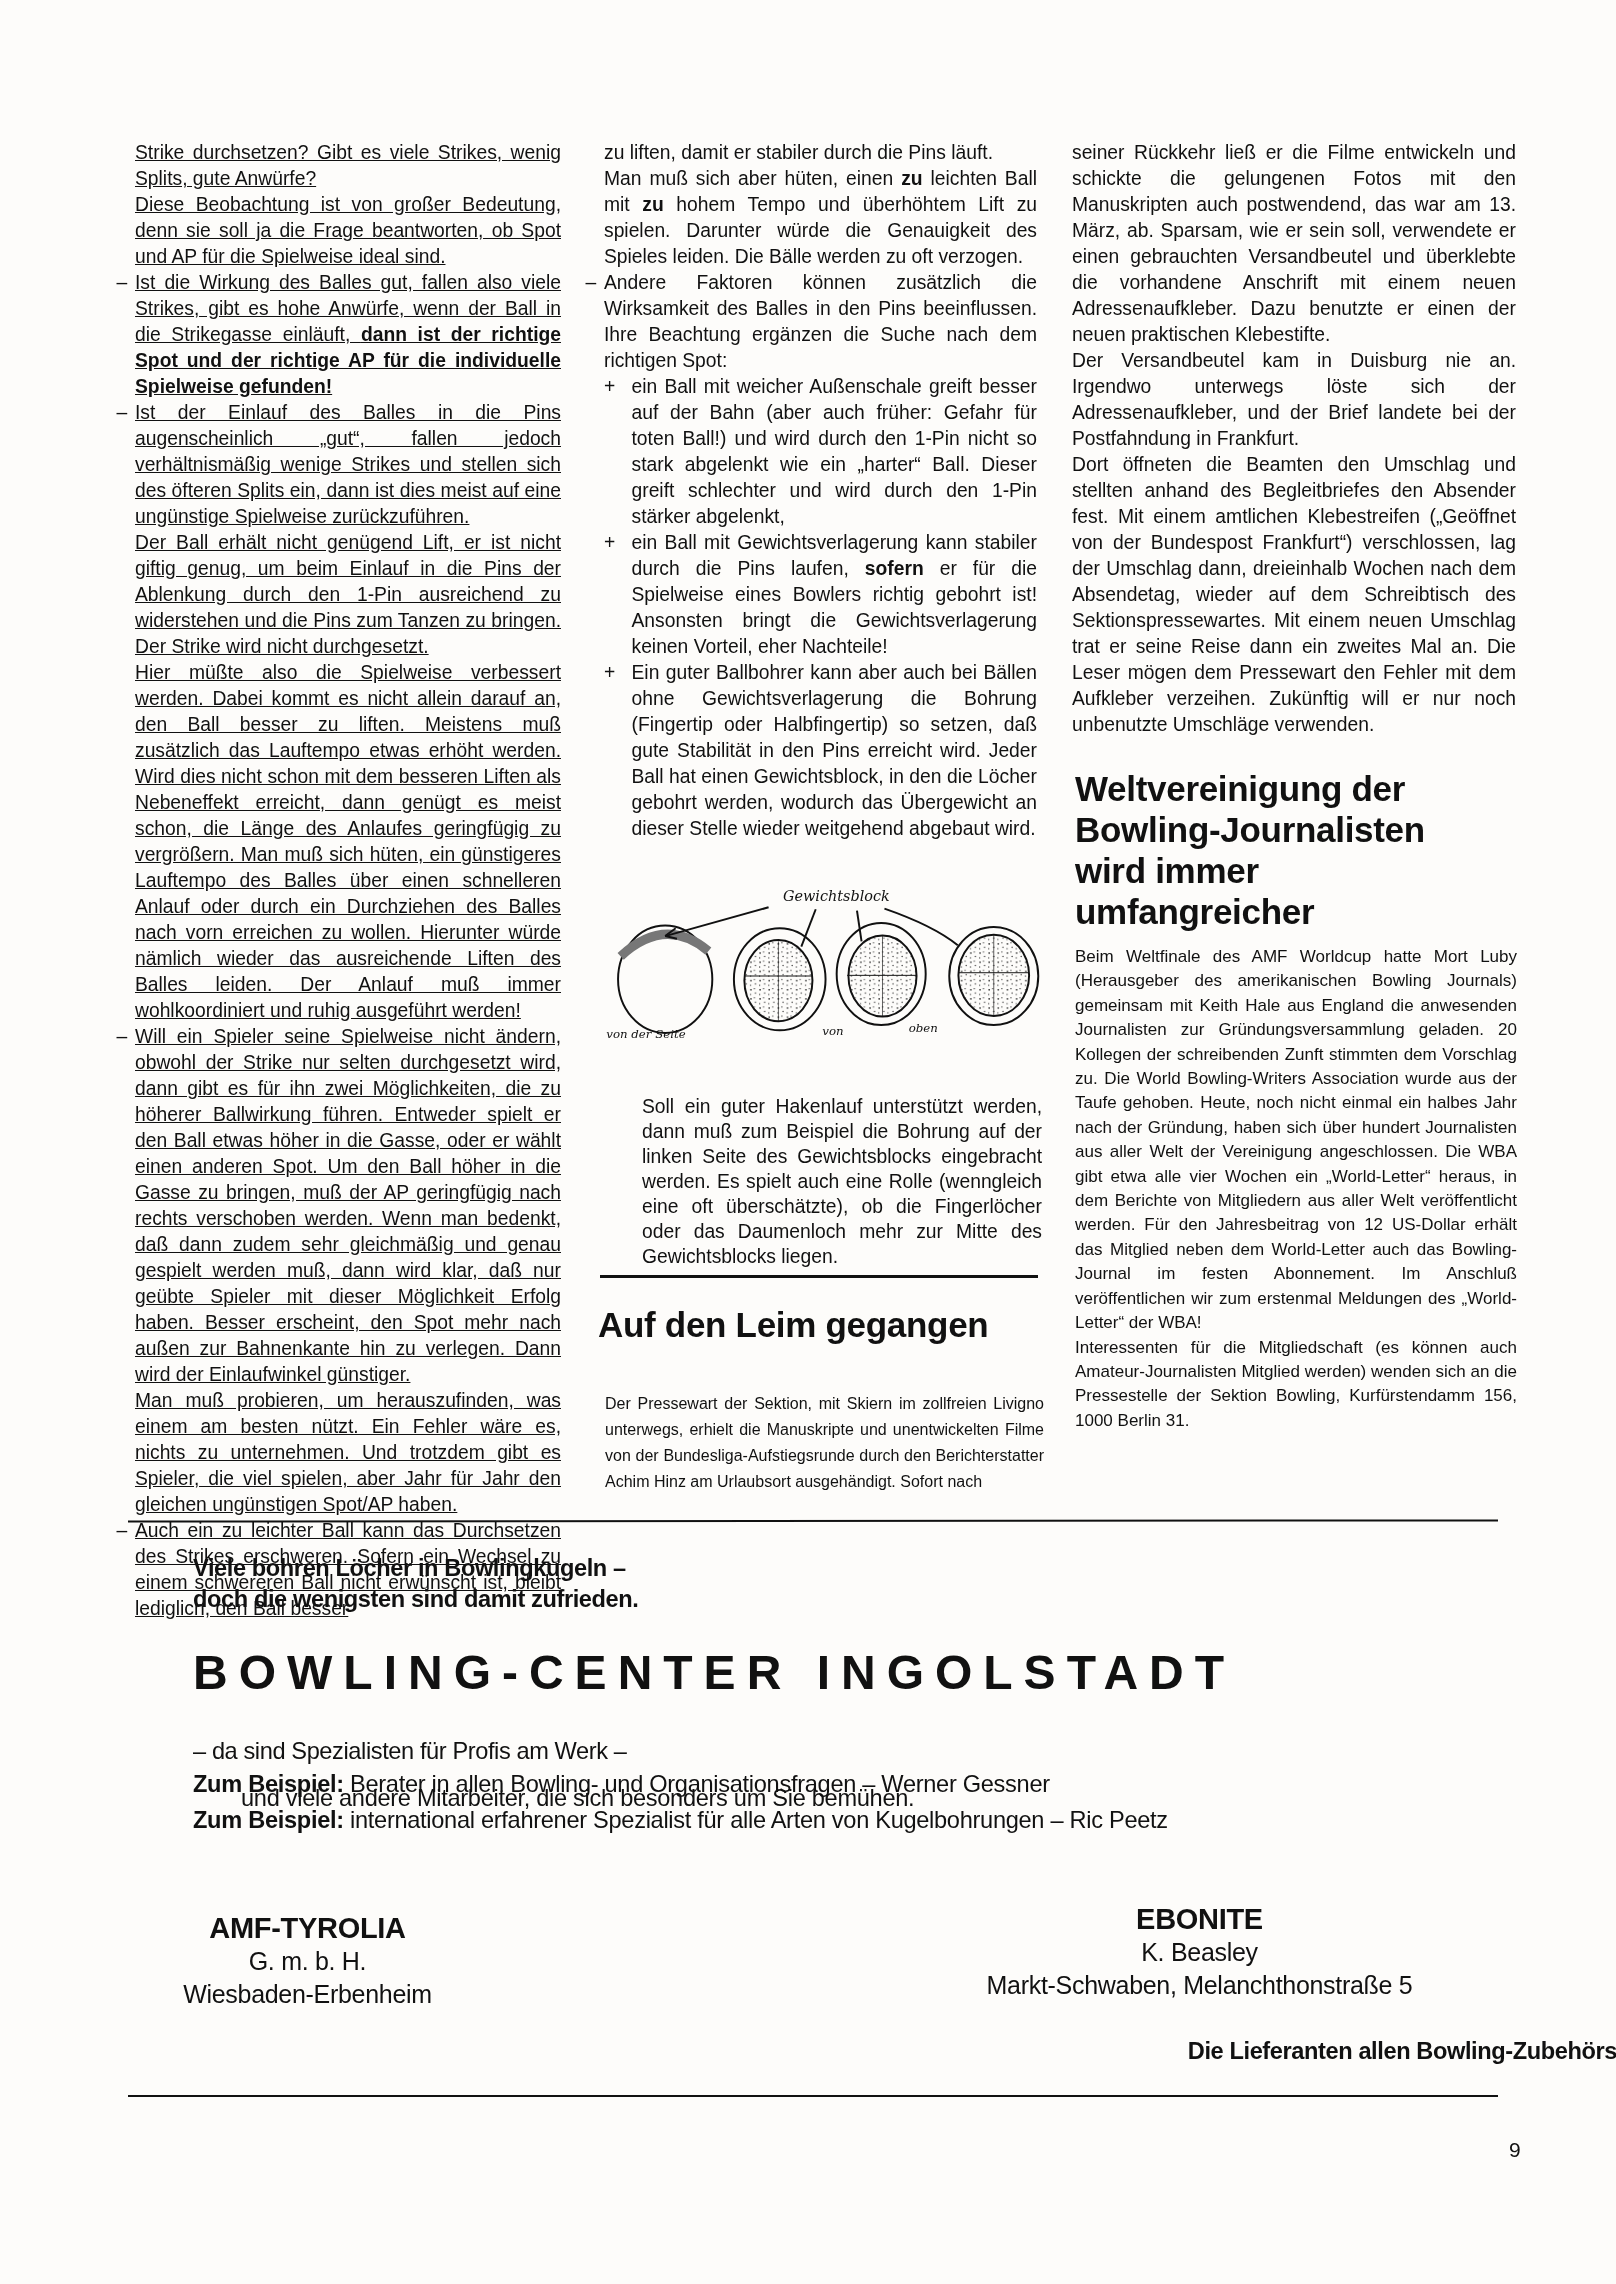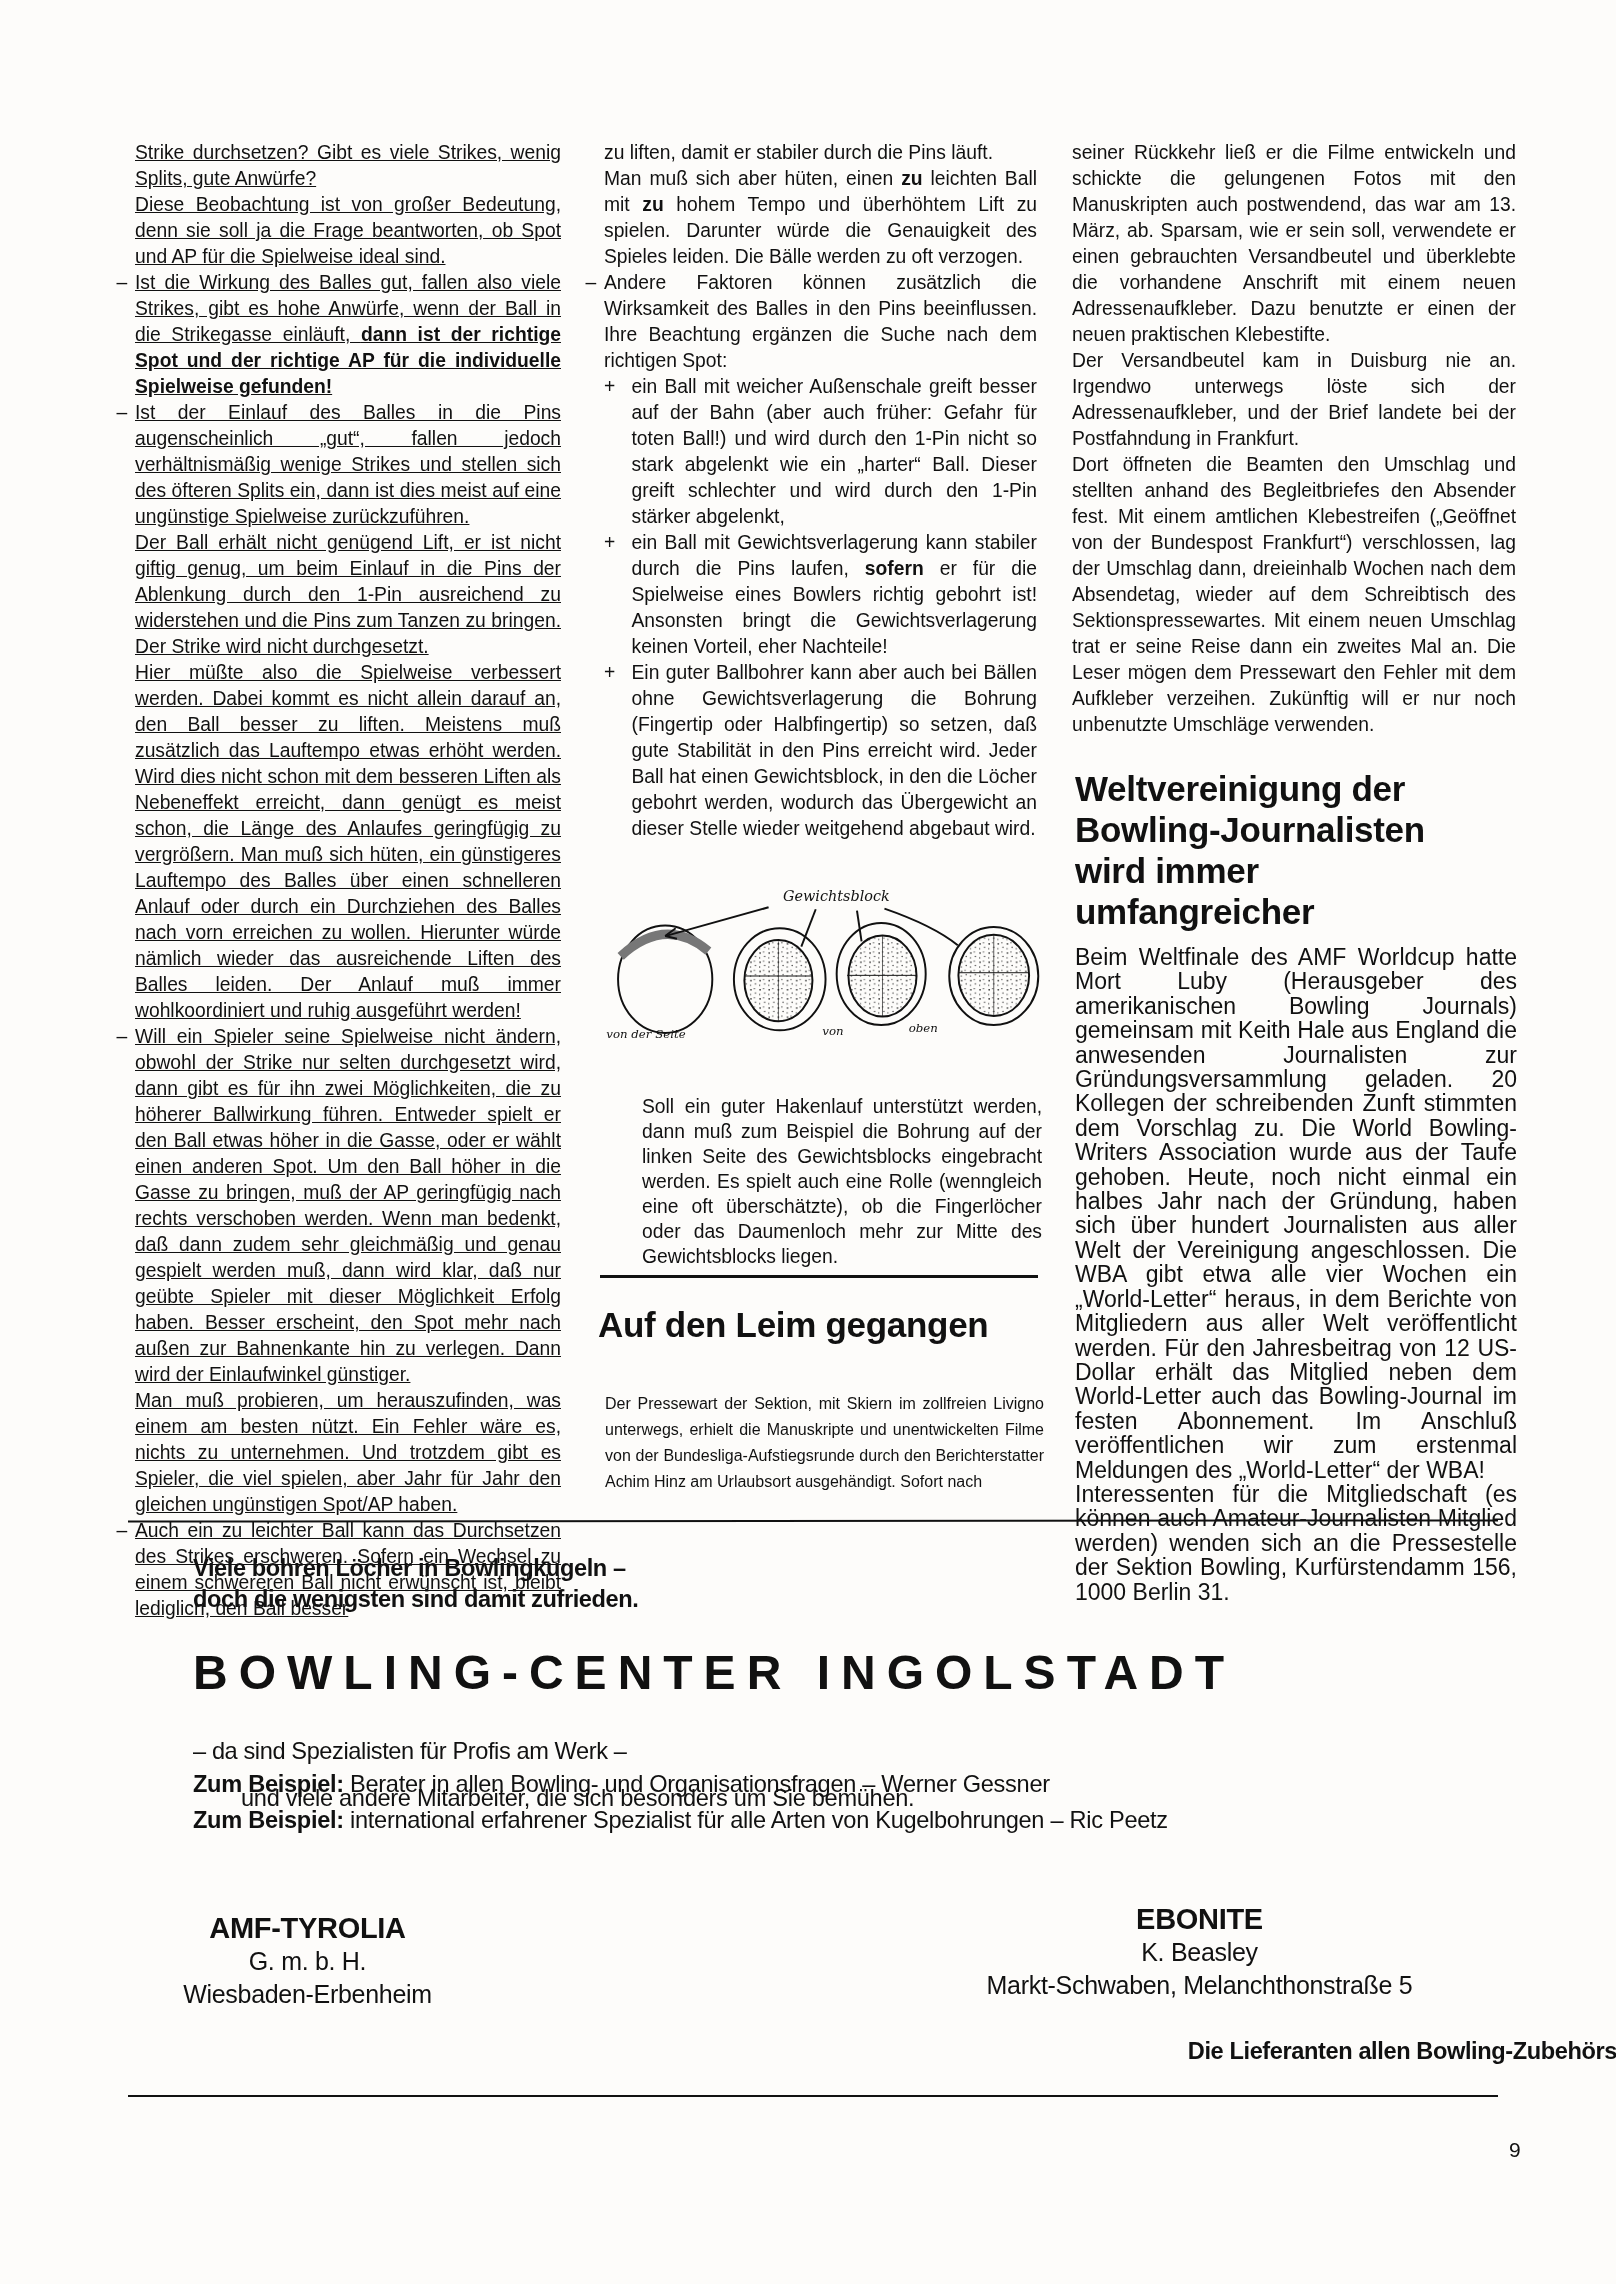--- a/index.html
+++ b/index.html
@@ -12,21 +12,21 @@
   .col3 { left: 1072px; top: 140px; width: 444px; }
   .dash { position: relative; padding-left: 0; }
   .dash::before { content: "–"; position: absolute; left: -18.4px; }
   .plus { position: relative; padding-left: 27.5px; }
   .plus .mark { position: absolute; left: 0; top: 0; }
   .b { font-weight: bold; }
   .headline { font-weight: bold; font-family: "Liberation Sans", sans-serif; letter-spacing: -0.3px; margin: 0; }
   .h-leim { position: absolute; left: 598px; top: 1304px; font-size: 35px; line-height: 42px; }
   .leim-body { position: absolute; left: 598px; top: 1375px; width: 439px; font-size: 16px; line-height: 26px; text-align: justify; margin-left: 7px; }
   .h-welt { position: absolute; left: 1075px; top: 768px; font-size: 35px; line-height: 41px; }
-  .welt-body { position: absolute; left: 1075px; top: 945px; width: 442px; font-size: 23px; line-height: 24.4px; text-align: justify; font-stretch: condensed; }
+  .welt-body { position: absolute; left: 1075px; top: 945px; width: 442px; font-size: 17px; line-height: 24.4px; text-align: justify; font-stretch: condensed; }
   .rule { position: absolute; background: #111; }
   .figure { position: absolute; left: 593px; top: 868px; width: 452px; height: 180px; }
   .caption { position: absolute; left: 642px; top: 1075px; width: 400px; font-size: 19.3px; line-height: 25px; text-align: justify; }
   .ad { position: absolute; left: 0; top: 0; width: 100%; }
   .ad-teaser { position: absolute; left: 193px; top: 1553px; font-size: 23.6px; line-height: 31px; font-weight: bold; letter-spacing: -0.4px; }
   .ad-title { position: absolute; left: 193px; top: 1645px; font-size: 48px; line-height: 55px; font-weight: bold; letter-spacing: 11px; white-space: nowrap; }
   .ad-sub { position: absolute; left: 193px; top: 1717px; font-size: 23.6px; line-height: 29px; letter-spacing: -0.4px; margin-top: 20px; }
   .ad-line { position: absolute; left: 193px; font-size: 23.6px; line-height: 29px; letter-spacing: -0.3px; white-space: nowrap; }
   .ad-co { position: absolute; text-align: center; font-size: 25px; line-height: 33px; letter-spacing: -0.3px; }
   .ad-co .name { font-weight: bold; font-size: 29px; }

